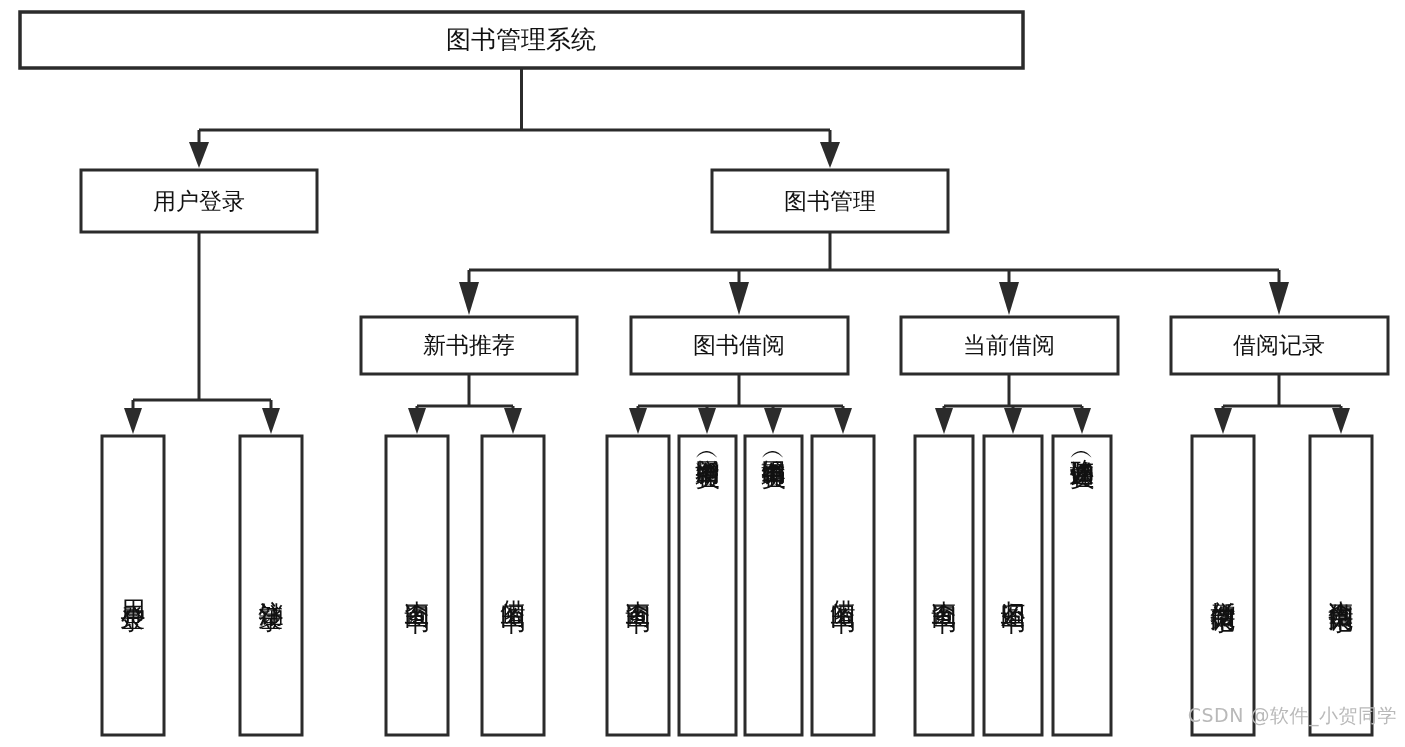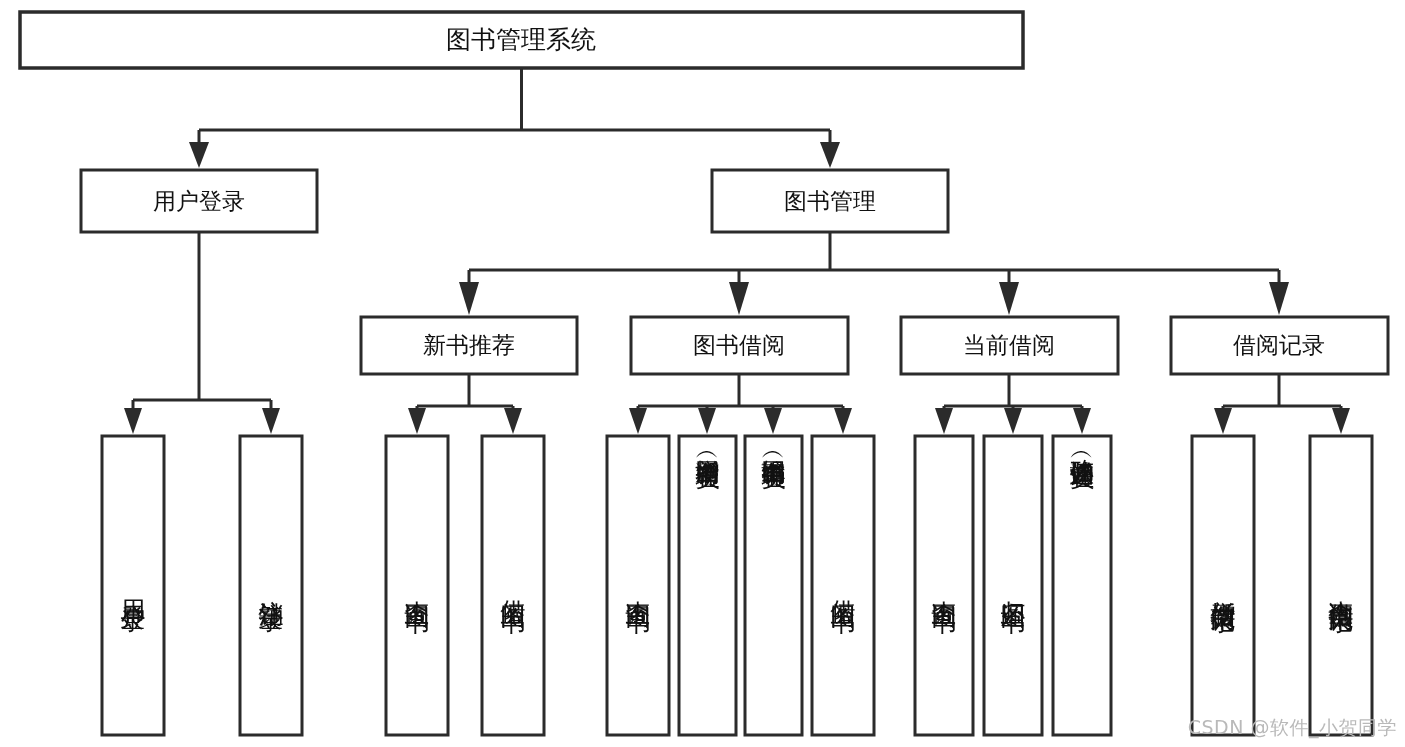--- a/index.html
+++ b/index.html
@@ -68,21 +68,21 @@
     letter-spacing: 3px;
     font-size: 25px;
     color: #111111;
     line-height: 1;
     white-space: nowrap;
     font-family: "DejaVu Sans", "Liberation Sans", sans-serif;
   }
   .watermark {
     position: absolute;
     right: 8px;
-    bottom: 6px;
+    bottom: 18px;
     font-size: 19px;
     color: #b9b9b9;
     font-family: "DejaVu Sans", "Liberation Sans", sans-serif;
     letter-spacing: 0.5px;
     white-space: nowrap;
   }
 </style>
 </head>
 <body>
 

